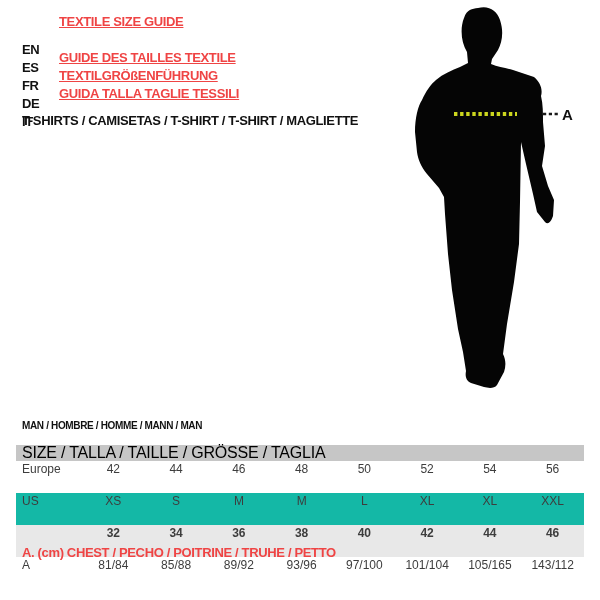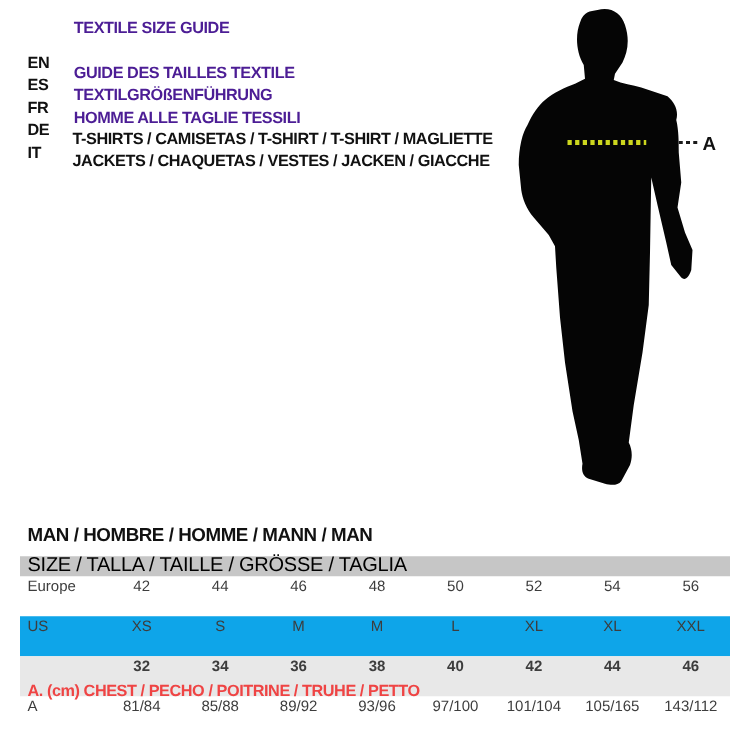--- a/index.html
+++ b/index.html
@@ -7,28 +7,28 @@
     width:600px;height:600px;position:relative;overflow:hidden;
     background:#ffffff;
     font-family:"Liberation Sans","DejaVu Sans",sans-serif;
     -webkit-font-smoothing:antialiased;
   }
   .abs{position:absolute;}
   
   .lang-list{left:22px;top:13px;}
   .lang-row{display:flex;height:18px;line-height:18px;}
   .lang-code{width:37px;font-weight:bold;font-size:13px;color:#111;letter-spacing:-0.35px;margin-top:28px;}
-  .lang-label{font-weight:bold;font-size:13px;color:#4c1d95;letter-spacing:-0.35px;white-space:nowrap;}
+  .lang-label{font-weight:bold;font-size:13px;color:#ef4444;letter-spacing:-0.35px;white-space:nowrap;text-decoration:underline;}
   
-  .cat-list{left:22px;top:102px;margin-left:36px;}
+  .cat-list{left:22px;top:112px;}
   .cat-line{height:18px;line-height:18px;font-weight:bold;font-size:13px;color:#111;letter-spacing:-0.35px;white-space:nowrap;}
   
   .figure-wrap{left:400px;top:4px;width:180px;height:388px;}
   
-  .section-title{left:22px;top:420px;font-weight:bold;font-size:15px;color:#111;letter-spacing:-0.35px;}
+  .section-title{left:22px;top:420px;font-weight:bold;font-size:10px;color:#111;letter-spacing:-0.35px;}
   
   .size-table{left:16px;top:445px;width:568px;}
   .thead{height:16px;line-height:16px;padding-left:6px;font-size:16px;color:#000000;letter-spacing:-0.2px;}
   .trow{display:flex;height:32px;line-height:16px;}
   .tlabel{width:66px;padding-left:6px;font-size:12px;color:#3d3d3d;box-sizing:border-box;}
   .tcell{flex:1;text-align:center;font-size:12px;color:#3d3d3d;}
   
   .footnote{left:22px;top:545px;font-weight:bold;font-size:13px;color:#ef4444;letter-spacing:-0.35px;}
 </style>
 </head>
@@ -45,27 +45,26 @@
     <div class="lang-row">
       <span class="lang-code">FR</span>
       <span class="lang-label">GUIDE DES TAILLES TEXTILE</span>
     </div>
     <div class="lang-row">
       <span class="lang-code">DE</span>
       <span class="lang-label">TEXTILGRÖßENFÜHRUNG</span>
     </div>
     <div class="lang-row">
       <span class="lang-code">IT</span>
-      <span class="lang-label">HOMME ALLE TAGLIE TESSILI</span>
+      <span class="lang-label">GUIDA TALLA TAGLIE TESSILI</span>
     </div>
   </div>
 
 <div class="abs cat-list">
     <div class="cat-line">T-SHIRTS / CAMISETAS / T-SHIRT / T-SHIRT / MAGLIETTE</div>
-    <div class="cat-line">JACKETS / CHAQUETAS / VESTES / JACKEN / GIACCHE</div>
   </div>
 
 <div class="abs figure-wrap">
   <svg width="180" height="388" viewBox="0 0 180 388" xmlns="http://www.w3.org/2000/svg">
     <path d="M78,4
          C88,1 97,6 100,16
          C104,28 102,38 98,46
          L92,55 L91,60
          C98,63 106,64 113,66
          L134,73
@@ -107,21 +106,21 @@
         <div class="tlabel">Europe</div>
         <div class="tcell">42</div>
         <div class="tcell">44</div>
         <div class="tcell">46</div>
         <div class="tcell">48</div>
         <div class="tcell">50</div>
         <div class="tcell">52</div>
         <div class="tcell">54</div>
         <div class="tcell">56</div>
       </div>
-      <div class="trow" style="background: #0ea5e9;">
+      <div class="trow" style="background: #14b8a6;">
         <div class="tlabel">US</div>
         <div class="tcell">XS</div>
         <div class="tcell">S</div>
         <div class="tcell">M</div>
         <div class="tcell">M</div>
         <div class="tcell">L</div>
         <div class="tcell">XL</div>
         <div class="tcell">XL</div>
         <div class="tcell">XXL</div>
       </div>

